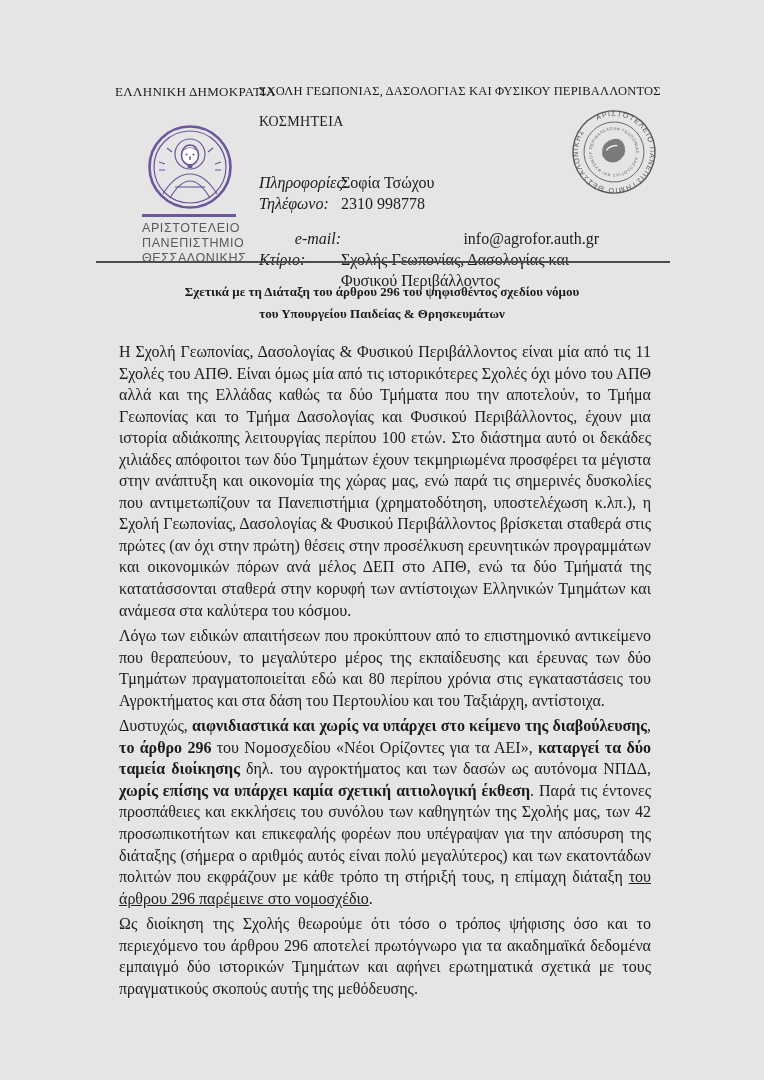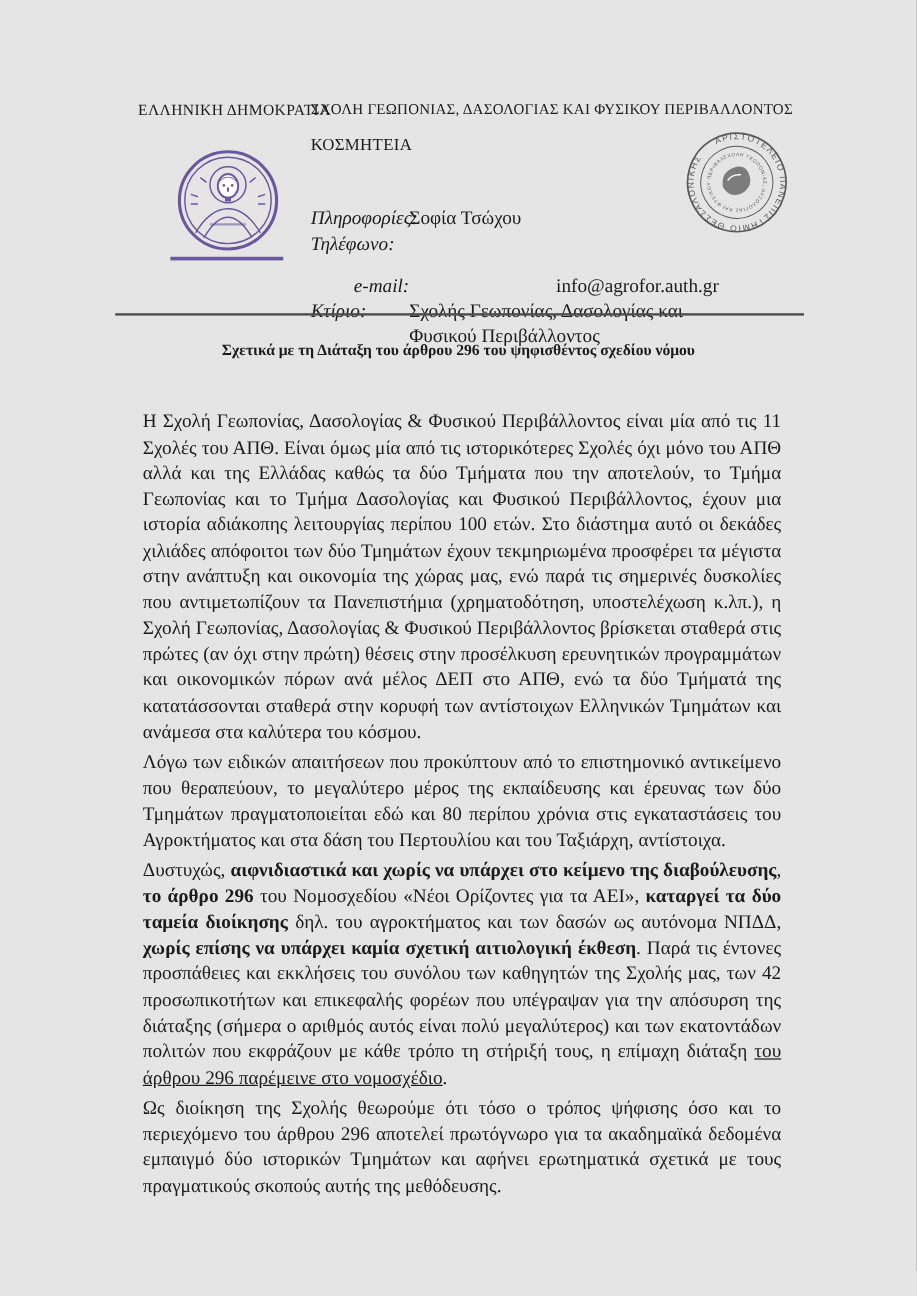--- a/index.html
+++ b/index.html
@@ -93,29 +93,35 @@
         <path d="M36.5,29 Q45,19 53.5,29 Q51,23.5 45,23.2 Q39,23.5 36.5,29 Z"></path>
         <circle cx="41.5" cy="30.5" r="1.1"></circle>
         <circle cx="48.5" cy="30.5" r="1.1"></circle>
         <rect x="44.2" y="32" width="1.6" height="4" rx="0.8"></rect>
         <rect x="42.5" y="40" width="5" height="4" rx="1"></rect>
 
         <path d="M30,62 h30 v2 h-30 z" opacity="0.55"></path>
       </g>
     </svg>
     <div class="logo-rule"></div>
+    <div class="logo-lines">
+      <div>ΑΡΙΣΤΟΤΕΛΕΙΟ</div>
+      <div>ΠΑΝΕΠΙΣΤΗΜΙΟ</div>
+      <div>ΘΕΣΣΑΛΟΝΙΚΗΣ</div>
+    </div>
   </div>
 
   <div class="contacts">
     <div class="contact-row">
       <span class="contact-label">Πληροφορίες:</span>
       <span class="contact-value">Σοφία Τσώχου</span>
     </div>
     <div class="contact-row">
       <span class="contact-label">Τηλέφωνο:</span>
+      <span class="contact-value">2310 998778</span>
     </div>
     <div class="contact-row">
       <span class="contact-label">e-mail:</span>
       <span class="contact-value italic">info@agrofor.auth.gr</span>
     </div>
     <div class="contact-row">
       <span class="contact-label">Κτίριο:</span>
       <span class="contact-value">Σχολής Γεωπονίας, Δασολογίας και Φυσικού Περιβάλλοντος</span>
     </div>
   </div>
@@ -137,20 +143,21 @@
 
       <path d="M34,44 Q38,32 50,34 Q60,36 58,46 Q56,56 44,56 Q34,54 34,44 Z" fill="#3a3a3a" opacity="0.75"></path>
       <path d="M40,41 Q46,38 52,42" stroke="#ffffff" stroke-width="1.2" fill="none"></path>
     </g>
   </svg>
 
   <div class="hdr-divider"></div>
 
   <div class="doc-title">
     <div>Σχετικά με τη Διάταξη του άρθρου 296 του ψηφισθέντος σχεδίου νόμου</div>
+    <div>του Υπουργείου Παιδείας &amp; Θρησκευμάτων</div>
   </div>
 
   <div class="doc-body" id="doc-body">
       <p><span>Η Σχολή Γεωπονίας, Δασολογίας &amp; Φυσικού Περιβάλλοντος είναι μία από τις 11 Σχολές του ΑΠΘ. Είναι όμως μία από τις ιστορικότερες Σχολές όχι μόνο του ΑΠΘ αλλά και της Ελλάδας καθώς τα δύο Τμήματα που την αποτελούν, το Τμήμα Γεωπονίας και το Τμήμα Δασολογίας και Φυσικού Περιβάλλοντος, έχουν μια ιστορία αδιάκοπης λειτουργίας περίπου 100 ετών. Στο διάστημα αυτό οι δεκάδες χιλιάδες απόφοιτοι των δύο Τμημάτων έχουν τεκμηριωμένα προσφέρει τα μέγιστα στην ανάπτυξη και οικονομία της χώρας μας, ενώ παρά τις σημερινές δυσκολίες που αντιμετωπίζουν τα Πανεπιστήμια (χρηματοδότηση, υποστελέχωση κ.λπ.), η Σχολή Γεωπονίας, Δασολογίας &amp; Φυσικού Περιβάλλοντος βρίσκεται σταθερά στις πρώτες (αν όχι στην πρώτη) θέσεις στην προσέλκυση ερευνητικών προγραμμάτων και οικονομικών πόρων ανά μέλος ΔΕΠ στο ΑΠΘ, ενώ τα δύο Τμήματά της κατατάσσονται σταθερά στην κορυφή των αντίστοιχων Ελληνικών Τμημάτων και ανάμεσα στα καλύτερα του κόσμου.</span></p>
       <p><span>Λόγω των ειδικών απαιτήσεων που προκύπτουν από το επιστημονικό αντικείμενο που θεραπεύουν, το μεγαλύτερο μέρος της εκπαίδευσης και έρευνας των δύο  Τμημάτων πραγματοποιείται εδώ και 80 περίπου χρόνια στις εγκαταστάσεις του Αγροκτήματος και στα δάση του Περτουλίου και του Ταξιάρχη, αντίστοιχα.</span></p>
       <p><span>Δυστυχώς, </span><span class="b">αιφνιδιαστικά και χωρίς να υπάρχει στο κείμενο της διαβούλευσης</span><span>, </span><span class="b">το άρθρο 296</span><span> του Νομοσχεδίου «Νέοι Ορίζοντες για τα ΑΕΙ», </span><span class="b">καταργεί τα δύο ταμεία διοίκησης</span><span> δηλ. του αγροκτήματος και των δασών ως αυτόνομα ΝΠΔΔ, </span><span class="b">χωρίς επίσης να υπάρχει καμία σχετική αιτιολογική έκθεση</span><span>. Παρά τις έντονες προσπάθειες και εκκλήσεις του συνόλου των καθηγητών της Σχολής μας, των 42 προσωπικοτήτων και επικεφαλής φορέων που υπέγραψαν για την απόσυρση της διάταξης (σήμερα ο αριθμός αυτός είναι πολύ μεγαλύτερος) και των εκατοντάδων πολιτών που εκφράζουν με κάθε τρόπο τη στήριξή τους, η επίμαχη διάταξη </span><span class="u">του άρθρου 296 παρέμεινε στο νομοσχέδιο</span><span>.</span></p>
       <p><span>Ως διοίκηση της Σχολής θεωρούμε ότι τόσο ο τρόπος ψήφισης όσο και το περιεχόμενο του άρθρου 296 αποτελεί πρωτόγνωρο για τα ακαδημαϊκά δεδομένα εμπαιγμό δύο ιστορικών Τμημάτων και αφήνει  ερωτηματικά σχετικά με  τους  πραγματικούς σκοπούς αυτής της μεθόδευσης.</span></p>
     </div>
 
 </div>

